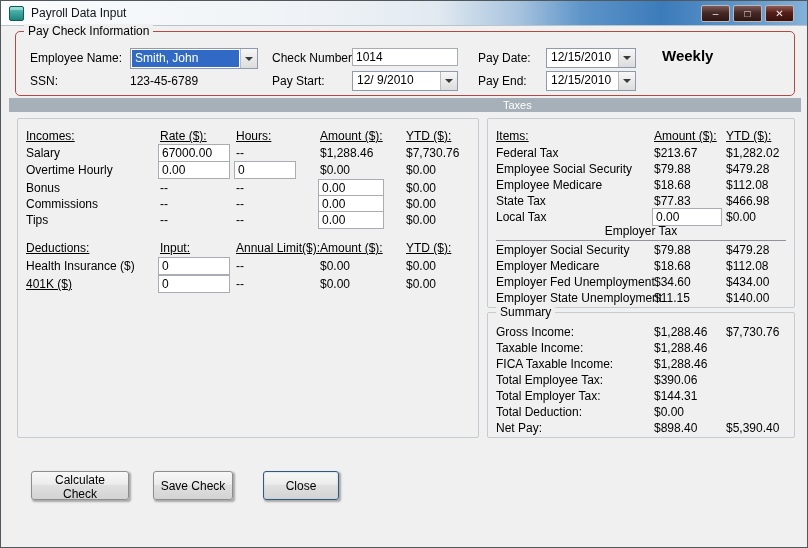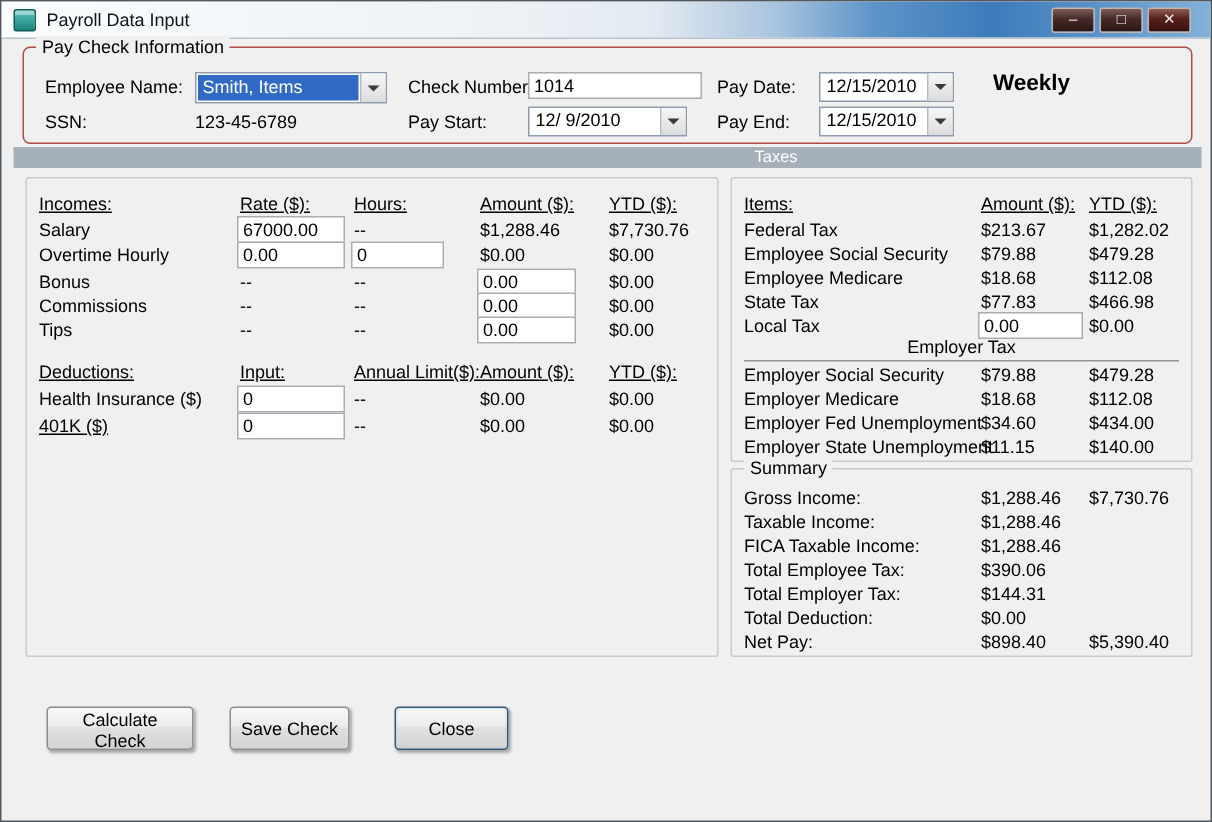--- a/index.html
+++ b/index.html
@@ -88,28 +88,28 @@
       <div class="win-btn">□</div>
       <div class="win-btn close">✕</div>
     </div>
   </div>
 
   <div class="paycheck-group groupbox">
     <span class="group-label">Pay Check Information</span>
 
     <span class="fld" style="left:14px; top:19px;text-align:center;">Employee Name:</span>
     <div class="combo" style="left:114px; top:16px; width:128px; height:21px;">
-      <span class="val selected">Smith, Items</span>
+      <span class="val selected">Smith, John</span>
       <span class="drop">
           <i class="arrow-down"></i>
         </span>
     </div>
 
     <span class="fld" style="left:256px; top:19px;">Check Number:</span>
-    <input class="tb" style="left: 336px; top: 16px; width: 116px;" value="1014">
+    <input class="tb" style="left: 336px; top: 16px; width: 106px;" value="1014">
 
     <span class="fld" style="left:462px; top:19px;">Pay Date:</span>
     <div class="combo" style="left:530px; top:16px; width:90px; height:20px;">
       <span class="val">12/15/2010</span>
       <span class="drop">
           <i class="arrow-down"></i>
         </span>
     </div>
 
     <span class="fld freq" style="left:646px; top:15px;">Weekly</span>

